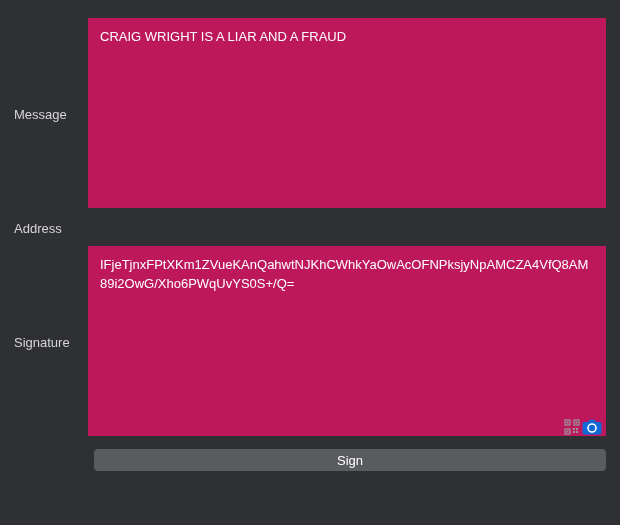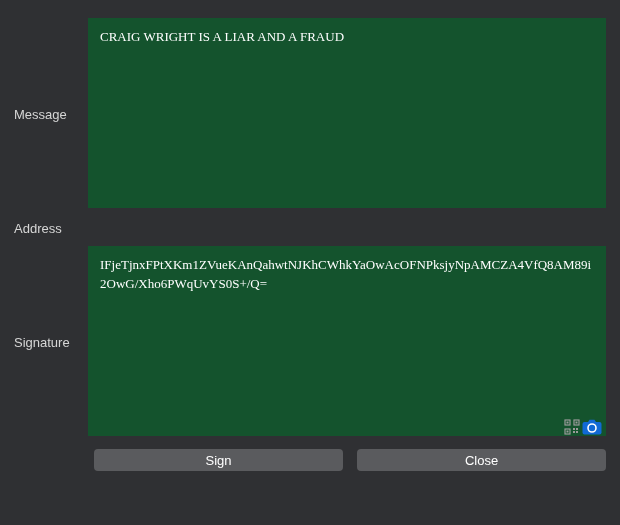--- a/index.html
+++ b/index.html
@@ -25,24 +25,24 @@
     color: #d6d6d6;
     font-size: 13px;
     padding-right: 22px;
   }
   .field-col {
     flex: 1 1 auto;
     position: relative;
   }
   .textarea {
     width: 100%;
-    background: #14532d;
+    background: #be185d;
     border: none;
     color: #ffffff;
-    font-family: Liberation Serif, serif;
+    font-family: Liberation Sans, sans-serif;
     font-size: 13px;
     padding: 10px 12px;
     resize: none;
     outline: none;
     line-height: 1.45;
     word-break: break-all;
   }
   .msg-area { height: 190px; }
   .sig-area { height: 190px; }
   .input-line {
@@ -126,14 +126,13 @@
           <path d="M6 3 L7.5 0.8 L12.5 0.8 L14 3 Z" fill="#1169d6"></path>
           <circle cx="10" cy="9" r="4" fill="none" stroke="#ffffff" stroke-width="1.6"></circle>
         </svg>
       </span>
     </div>
   </div>
 </div>
 
 <div class="button-row">
   <button class="btn">Sign</button>
-  <button class="btn">Close</button>
 </div>
 
 </body></html>

